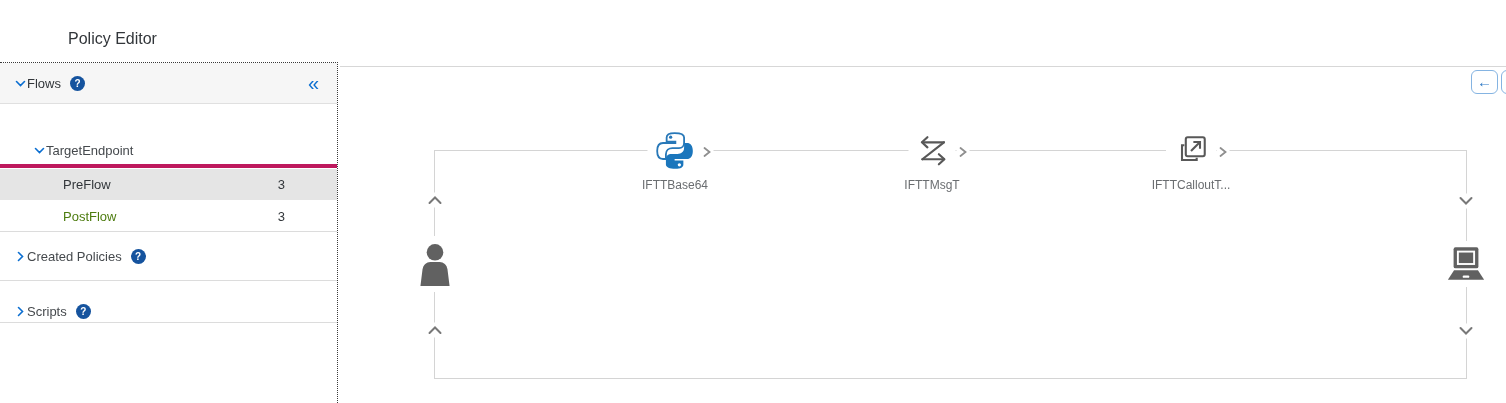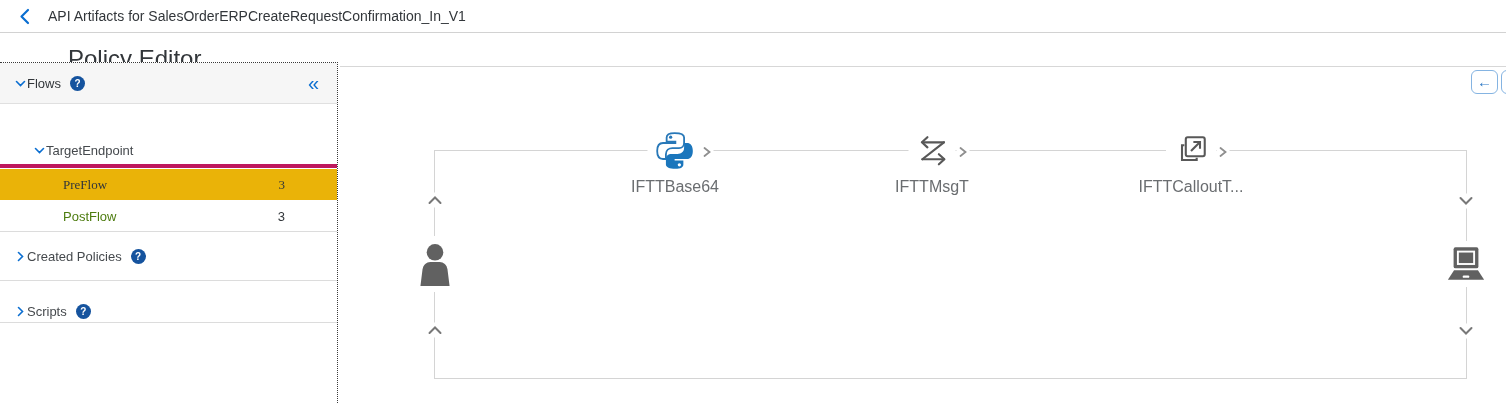--- a/index.html
+++ b/index.html
@@ -8,30 +8,30 @@
     position:relative; width:1506px; height:403px; overflow:hidden;
     background:#fff; font-family:"Liberation Sans", sans-serif; color:#32363a;
   }
   .abs { position:absolute; }
 
   
   .topbar { left:0; top:0; width:1506px; height:33px; background:#fff;
             border-bottom:1px solid #d2d2d2; }
   .topbar-back { left:17px; top:8px; width:16px; height:17px; cursor:pointer; }
   .topbar-title { left:48px; top:0; height:33px; line-height:33px; font-size:14px; color:#32363a; white-space:nowrap; }
-  .page-title { left:68px; top:45px; font-size:24px; color:#32363a; white-space:nowrap; }
+  .page-title { left:68px; top:30px; font-size:16px; color:#32363a; white-space:nowrap; }
 
   
   .sidebar { left:0; top:62px; width:338px; height:341px; background:#fff;
              border-top:1px dotted #3a3a3a; border-right:1px dotted #3a3a3a; }
   .srow { position:absolute; left:0; width:337px; display:flex; align-items:center; cursor:pointer; }
   .row-flows   { top:63px;  height:41px; background:#f6f6f6; border-bottom:1px solid #e0e0e0; }
   .row-proxy   { top:105px; height:31px; border-bottom:1px solid #ededed; }
   .row-target  { top:137px; height:31px; border-bottom:4px solid #be185d; }
-  .row-preflow { top:169px; height:31px; background:#eab308;font-family:Liberation Serif, serif; }
+  .row-preflow { top:169px; height:31px; background:#e5e5e5; }
   .row-postflow{ top:201px; height:31px; border-bottom:1px solid #dcdcdc; }
   .row-created { top:233px; height:48px; border-bottom:1px solid #dcdcdc; }
   .row-scripts { top:276px; height:47px; border-bottom:1px solid #dcdcdc; padding-top:24px; }
   .chev { display:inline-flex; width:13px; justify-content:center; }
   .ind-0 { margin-left:14px; }
   .ind-1 { margin-left:33px; }
   .slabel { font-size:13px; color:#45494d; white-space:nowrap; }
   .slabel-sub { margin-left:63px; font-size:13px; color:#4d7c0f; }
   .help-badge { display:inline-block; margin-left:9px; width:15px; height:15px; border-radius:50%;
                 background:#15539e; color:#fff; font-size:10px; font-weight:bold;
@@ -53,35 +53,27 @@
   .line-bottom { left:434px; top:378px; width:1033px; height:1px; }
   .line-left   { left:434px; top:150px; width:1px; height:229px; }
   .line-right  { left:1466px; top:150px; width:1px; height:229px; }
 
   .flow-node { position:absolute; transform:translate(-50%,-50%); background:#fff;
                padding:3px 7px; line-height:0; }
   .flow-node.clickable { cursor:pointer; }
   .flow-marker { position:absolute; transform:translate(-50%,-50%); background:#fff;
                  padding:2px 2px; line-height:0; }
   .node-label { position:absolute; transform:translateX(-50%); top:178px;
-                font-size:16px; color:#6a6d70; white-space:nowrap; }
+                font-size:12px; color:#6a6d70; white-space:nowrap; }
 </style>
 </head>
 <body>
 
 <div id="root">
 
-  <div class="abs topbar">
-    <div class="abs topbar-back">
-      <svg width="14" height="17" viewBox="0 0 14 17">
-          <path d="M11 2 L4.5 8.5 L11 15" stroke="#0a6ed1" stroke-width="2.2" fill="none" stroke-linecap="round" stroke-linejoin="round"></path>
-        </svg>
-    </div>
-    <div class="abs topbar-title">API Artifacts for SalesOrderERPCreateRequestConfirmation_In_V1</div>
-  </div>
 
   <div class="abs page-title">Policy Editor</div>
 
   <div class="abs sidebar"></div>
 
   <div class="abs srow row-flows">
     <span class="chev ind-0">
       <svg width="13" height="13" viewBox="0 0 13 13">
           <path d="M2.5 4.5 L6.5 8.5 L10.5 4.5" stroke="#0a6ed1" stroke-width="1.6" fill="none" stroke-linecap="round"></path>
         </svg>

